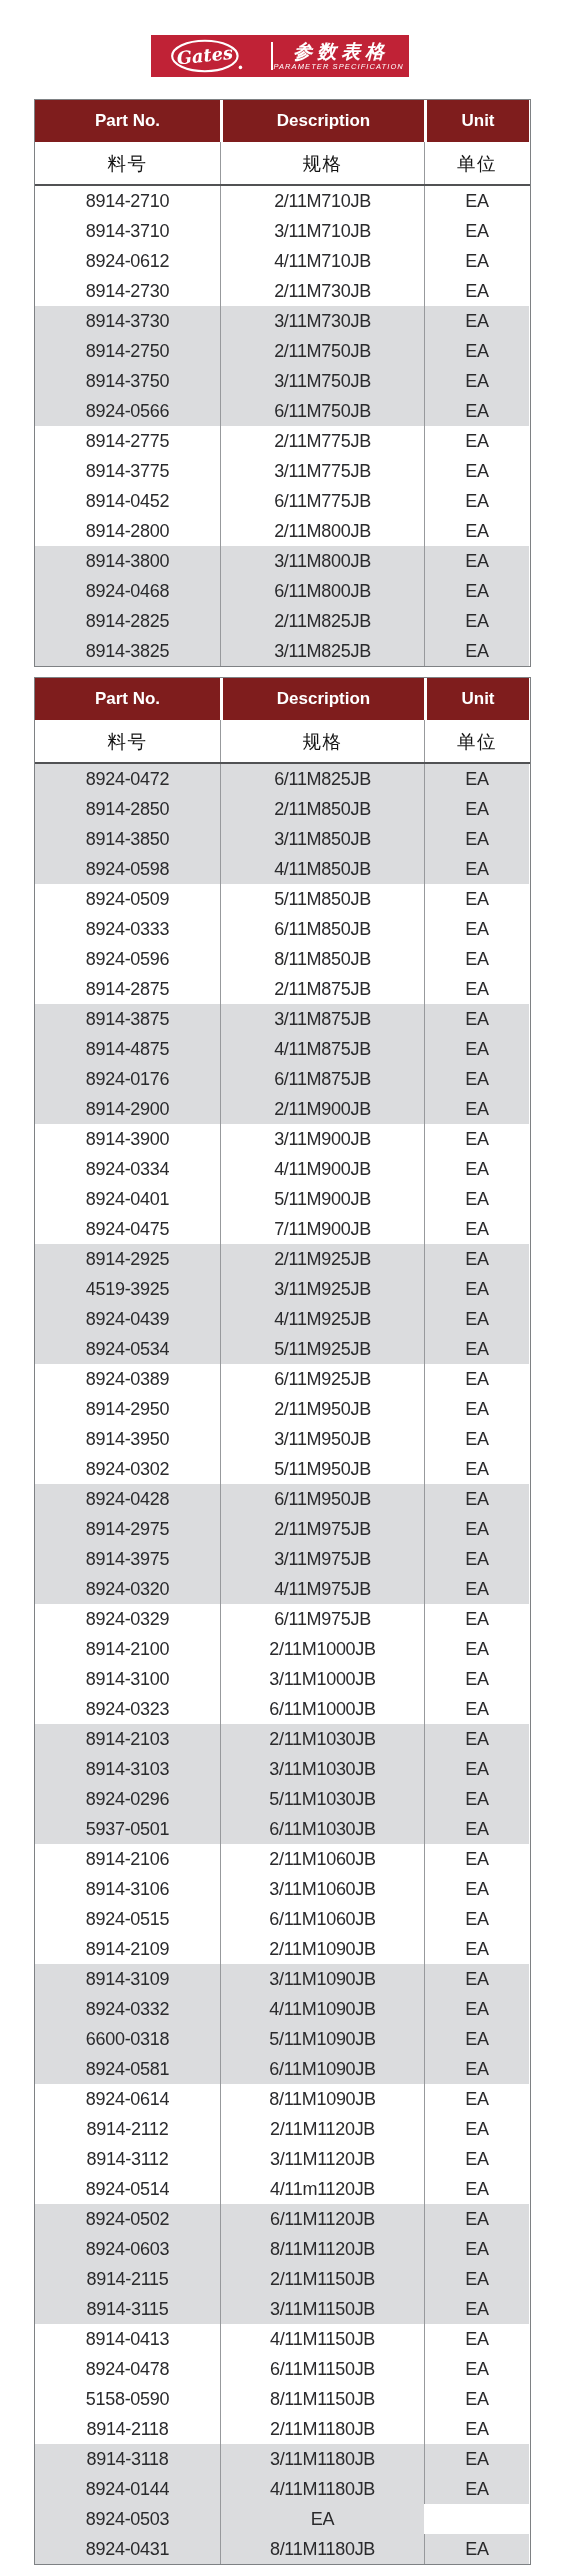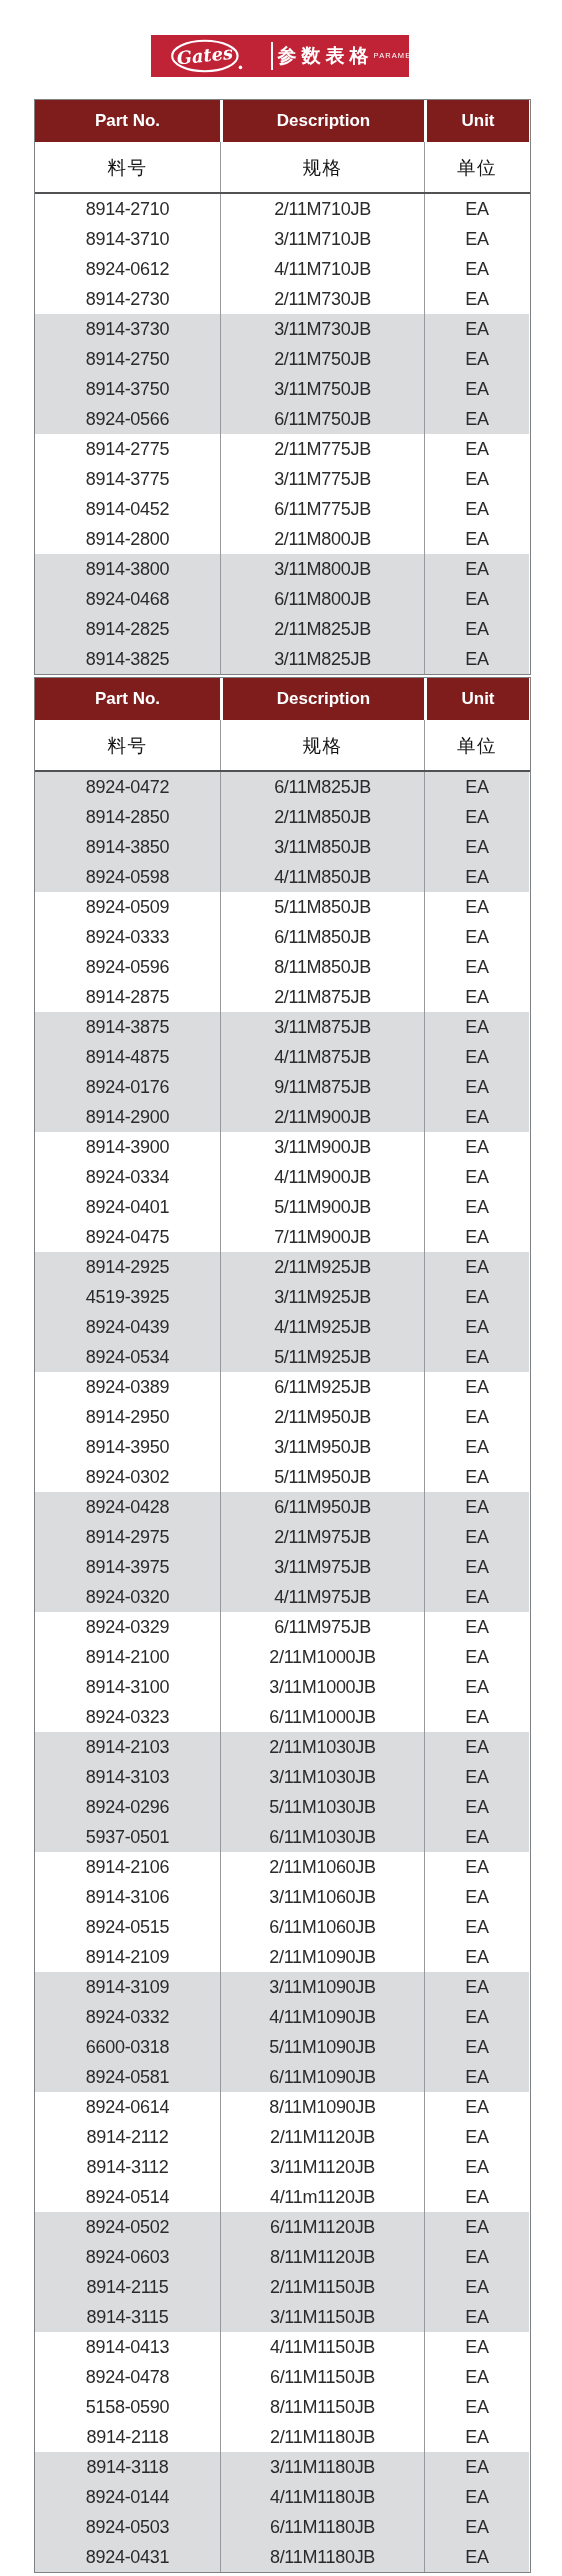--- a/index.html
+++ b/index.html
@@ -10,22 +10,22 @@
   
   .banner{
     position:absolute;left:151px;top:35px;width:258px;height:42px;
     background:#C02236;display:flex;align-items:center;
   }
   .banner .logo{margin-left:18.5px;flex:0 0 auto;}
   .banner .divider{
     width:2.1px;height:28.5px;background:#ffffff;margin-left:27px;flex:0 0 auto;
   }
   .banner .text-block{
-    flex:1 1 auto;display:flex;flex-direction:row;align-items:center;
-    justify-content:center;color:#ffffff;padding-right:4.3px;
+    flex:1 1 auto;display:flex;flex-direction:column;align-items:center;
+    justify-content:center;color:#ffffff;padding-right:4.3px;font-style:italic;
   }
   .banner .title-zh{
     font-size:19px;font-weight:bold;letter-spacing:5px;line-height:21.4px;
     text-indent:5px;white-space:nowrap;
   }
   .banner .subtitle-en{
     font-size:7.5px;letter-spacing:1.1px;line-height:9.3px;white-space:nowrap;
   }
   
   .spec-table{
@@ -40,21 +40,21 @@
   }
   .cell{
     display:flex;align-items:center;justify-content:center;
     box-sizing:border-box;overflow:hidden;white-space:nowrap;
   }
   .row.head{height:42px;}
   .row.head .cell{
     background:#7f1d1d;color:#ffffff;font-weight:bold;font-size:17px;
   }
   .row.head .cell + .cell{border-left:3.6px solid #ffffff;}
-  .row.sub{height:52px;border-bottom:2.1px solid #515254;}
+  .row.sub{height:44px;border-bottom:2.1px solid #515254;}
   .row.sub .cell{
     color:#141414;font-size:18.5px;letter-spacing:1.4px;
   }
   .row.sub .cell + .cell,
   .row.data .cell + .cell{border-left:1.4px solid #97999C;}
   .row.data{height:30px;}
   #table-1 .row.data{height:30px;}
   .row.data .cell{
     color:#2A2A2C;font-size:18px;letter-spacing:-0.3px;
   }
@@ -228,21 +228,21 @@
         <div class="cell">3/11M875JB</div>
         <div class="cell">EA</div>
       </div>
       <div class="row data shaded">
         <div class="cell">8914-4875</div>
         <div class="cell">4/11M875JB</div>
         <div class="cell">EA</div>
       </div>
       <div class="row data shaded">
         <div class="cell">8924-0176</div>
-        <div class="cell">9/11M875JB</div>
+        <div class="cell">6/11M875JB</div>
         <div class="cell">EA</div>
       </div>
       <div class="row data shaded">
         <div class="cell">8914-2900</div>
         <div class="cell">2/11M900JB</div>
         <div class="cell">EA</div>
       </div>
       <div class="row data">
         <div class="cell">8914-3900</div>
         <div class="cell">3/11M900JB</div>
@@ -468,21 +468,20 @@
         <div class="cell">3/11M1180JB</div>
         <div class="cell">EA</div>
       </div>
       <div class="row data shaded">
         <div class="cell">8924-0144</div>
         <div class="cell">4/11M1180JB</div>
         <div class="cell">EA</div>
       </div>
       <div class="row data shaded">
         <div class="cell">8924-0503</div>
-        <div class="cell">6/11M1180JB</div>
         <div class="cell">EA</div>
       </div>
       <div class="row data shaded">
         <div class="cell">8924-0431</div>
         <div class="cell">8/11M1180JB</div>
         <div class="cell">EA</div>
       </div>
     </div>
 </section>
 

